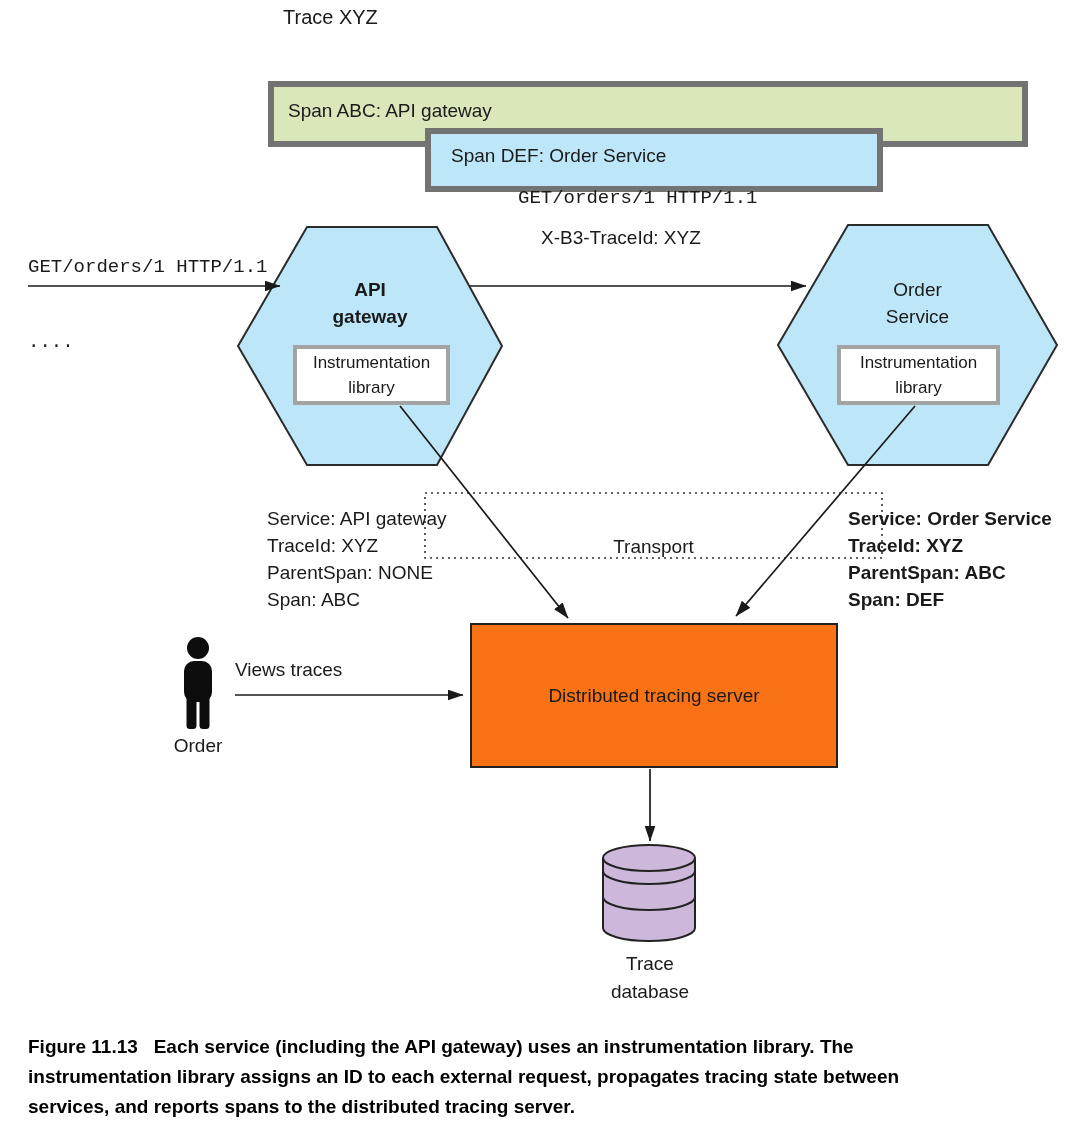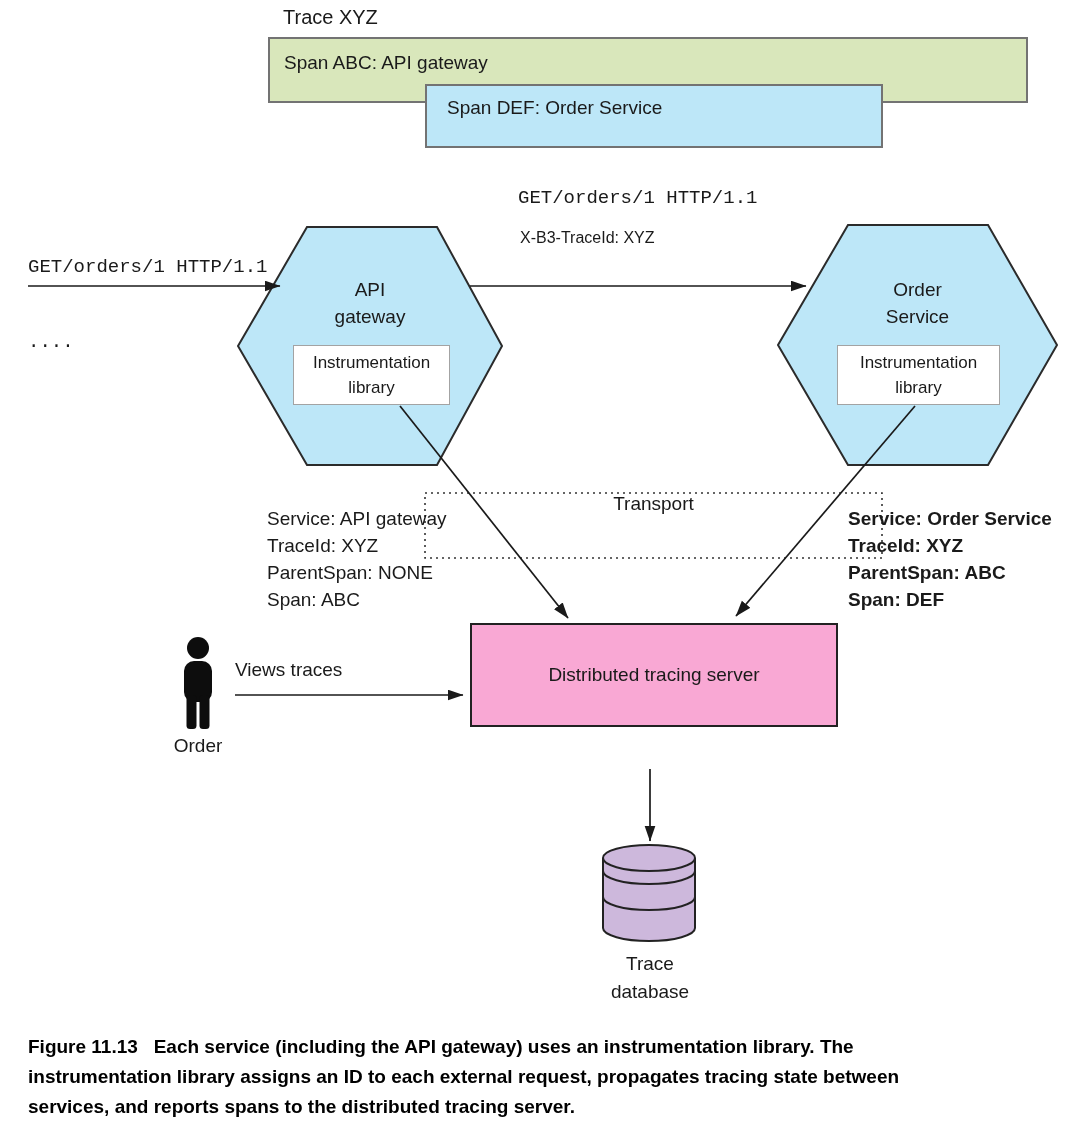--- a/index.html
+++ b/index.html
@@ -5,44 +5,44 @@
   html,body{margin:0;padding:0;background:#fff;}
   .canvas{
     position:relative;width:1090px;height:1132px;background:#fff;overflow:hidden;
     font-family:"Liberation Sans",sans-serif;color:#1a1a1a;
   }
   .abs{position:absolute;}
   svg.layer{position:absolute;left:0;top:0;}
   .label{font-size:19px;white-space:nowrap;}
   .mono{font-family:"Liberation Mono","DejaVu Sans Mono",monospace;font-size:19px;line-height:25px;white-space:pre;}
   .trace-title{left:283px;top:6px;font-size:20px;}
-  .bar{box-sizing:border-box;border:2px solid #737373;}
+  .bar{box-sizing:border-box;border:6px solid #737373;margin-top:44px;}
   .bar-green{left:268px;top:37px;width:760px;height:66px;background:#d9e7bb;}
   .bar-blue{left:425px;top:84px;width:458px;height:64px;background:#bde7f8;}
   .bar-label{position:absolute;font-size:19px;white-space:nowrap;}
   .bar-green .bar-label{left:14px;top:13px;}
   .bar-blue .bar-label{left:20px;top:11px;}
   .inbound{left:28px;top:205px;}
   .mid-request{left:518px;top:186px;}
-  .mid-headers{left:520px;top:224px;font-size:16px;line-height:27px;white-space:nowrap;}
+  .mid-headers{left:541px;top:224px;font-size:19px;line-height:27px;white-space:nowrap;}
   .hex-label{font-size:19px;line-height:27px;text-align:center;}
-  .hex-label-left{left:238px;top:276px;width:264px;}
+  .hex-label-left{left:238px;top:276px;width:264px;font-weight:bold;}
   .hex-label-right{left:778px;top:276px;width:279px;}
-  .instr-box{box-sizing:border-box;background:#fff;border:1px solid #a3a3a3;
+  .instr-box{box-sizing:border-box;background:#fff;border:4px solid #a3a3a3;
     display:flex;flex-direction:column;align-items:center;justify-content:center;
     font-size:17px;line-height:25px;text-align:center;}
   .instr-left{left:293px;top:345px;width:157px;height:60px;}
   .instr-right{left:837px;top:345px;width:163px;height:60px;}
   .transport-label{left:425px;top:493px;width:457px;height:65px;
-    display:flex;align-items:flex-start;justify-content:center;font-size:19px;}
+    display:flex;align-items:flex-end;justify-content:center;font-size:19px;}
   .details{font-size:19px;line-height:27px;white-space:nowrap;}
   .details-left{left:267px;top:505px;}
   .details-right{left:848px;top:505px;font-weight:bold;}
-  .server-box{left:470px;top:623px;width:368px;height:104px;box-sizing:border-box;
-    background:#f9a8d4;border:2px solid #222;display:flex;align-items:center;justify-content:center;}
+  .server-box{left:470px;top:623px;width:368px;height:145px;box-sizing:border-box;
+    background:#f97316;border:2px solid #222;display:flex;align-items:center;justify-content:center;}
   .views-traces{left:235px;top:659px;width:228px;font-size:19px;}
   .user-label{left:156px;top:735px;width:84px;text-align:center;font-size:19px;}
   .db-label{left:589px;top:950px;width:122px;text-align:center;font-size:19px;line-height:28px;}
   .caption{left:28px;top:1032px;width:1045px;font-size:19px;line-height:30px;
     font-weight:bold;color:#000000;}
   .caption div{white-space:pre;}
 </style>
 </head>
 <body>
 

